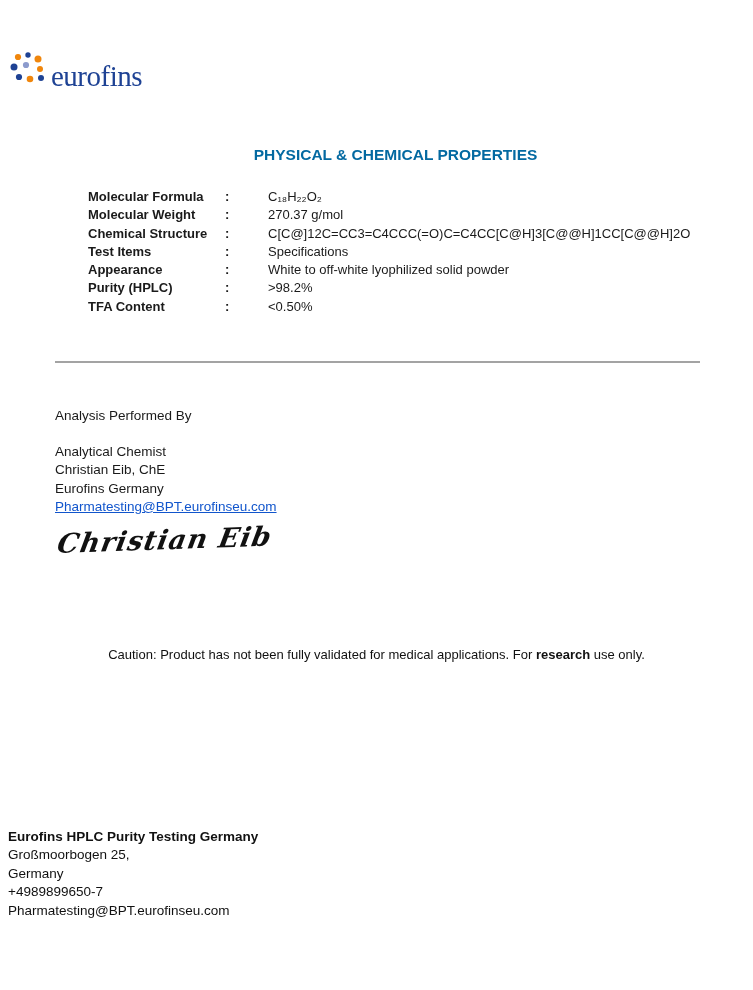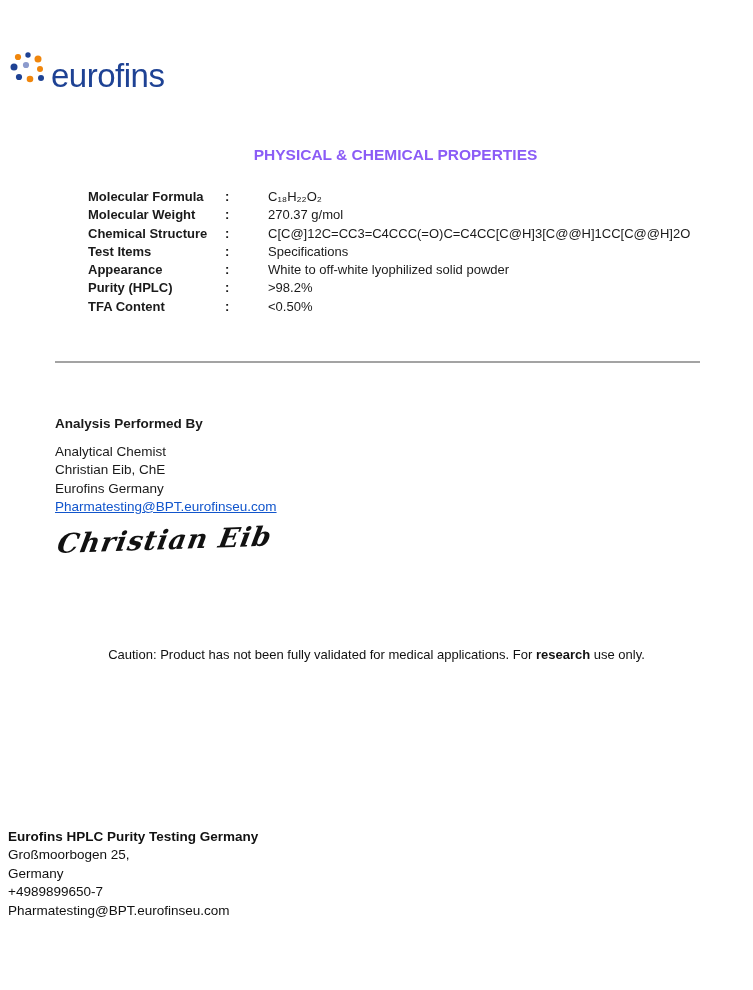--- a/index.html
+++ b/index.html
@@ -10,41 +10,41 @@
     width:753px; height:990px;
     position:relative;
     overflow:hidden;
   }
   .page { position:absolute; inset:0; width:753px; height:990px; background:#fff; }
 
   
   .logo { position:absolute; left:10px; top:50px; display:flex; align-items:center; }
   .logo-dots { width:38px; height:46px; position:relative; display:block; }
   .logo-word {
-    font-size:33px; letter-spacing:-0.5px; color:#1e4294;
-    margin-left:3px; margin-top:6px; font-weight:400;
+    font-size:29px; letter-spacing:-0.5px; color:#1e4294;
+    margin-left:3px; margin-top:6px; font-weight:400;font-family:Liberation Serif, serif;
   }
 
   
   .doc-title {
     position:absolute; left:38px; width:715px; top:146px;
-    text-align:center; font-weight:bold; font-size:15.5px; color:#8b5cf6;
+    text-align:center; font-weight:bold; font-size:15.5px; color:#0369a1;
   }
 
   
   .props { position:absolute; left:55px; top:188px; font-size:13px; }
   .prop-row { display:grid; grid-template-columns:137px 43px auto; line-height:18.3px; white-space:nowrap;padding-left:33px; }
   .prop-label { font-weight:bold; }
   .prop-colon { font-weight:bold; }
 
   
   .divider { position:absolute; left:55px; top:361px; width:645px; height:2px; background:#a3a3a3; }
 
   
-  .analysis-heading { position:absolute; left:55px; top:408px; font-weight:bold; font-size:13.5px;margin-top:8px; }
+  .analysis-heading { position:absolute; left:55px; top:408px; font-weight:normal; font-size:13.5px; }
   .analyst { position:absolute; left:55px; top:443px; font-size:13.5px; line-height:18.3px; }
   .analyst a { color:#1155cc; text-decoration:underline; }
 
   
   .signature {
     position:absolute; left:55px; top:528px;
     font-family:"DejaVu Serif","Liberation Serif",serif;
     font-style:italic; font-weight:bold; font-size:27px; color:#111;
     transform:skewX(-12deg) rotate(-2deg); transform-origin:left bottom;
     letter-spacing:1px;

